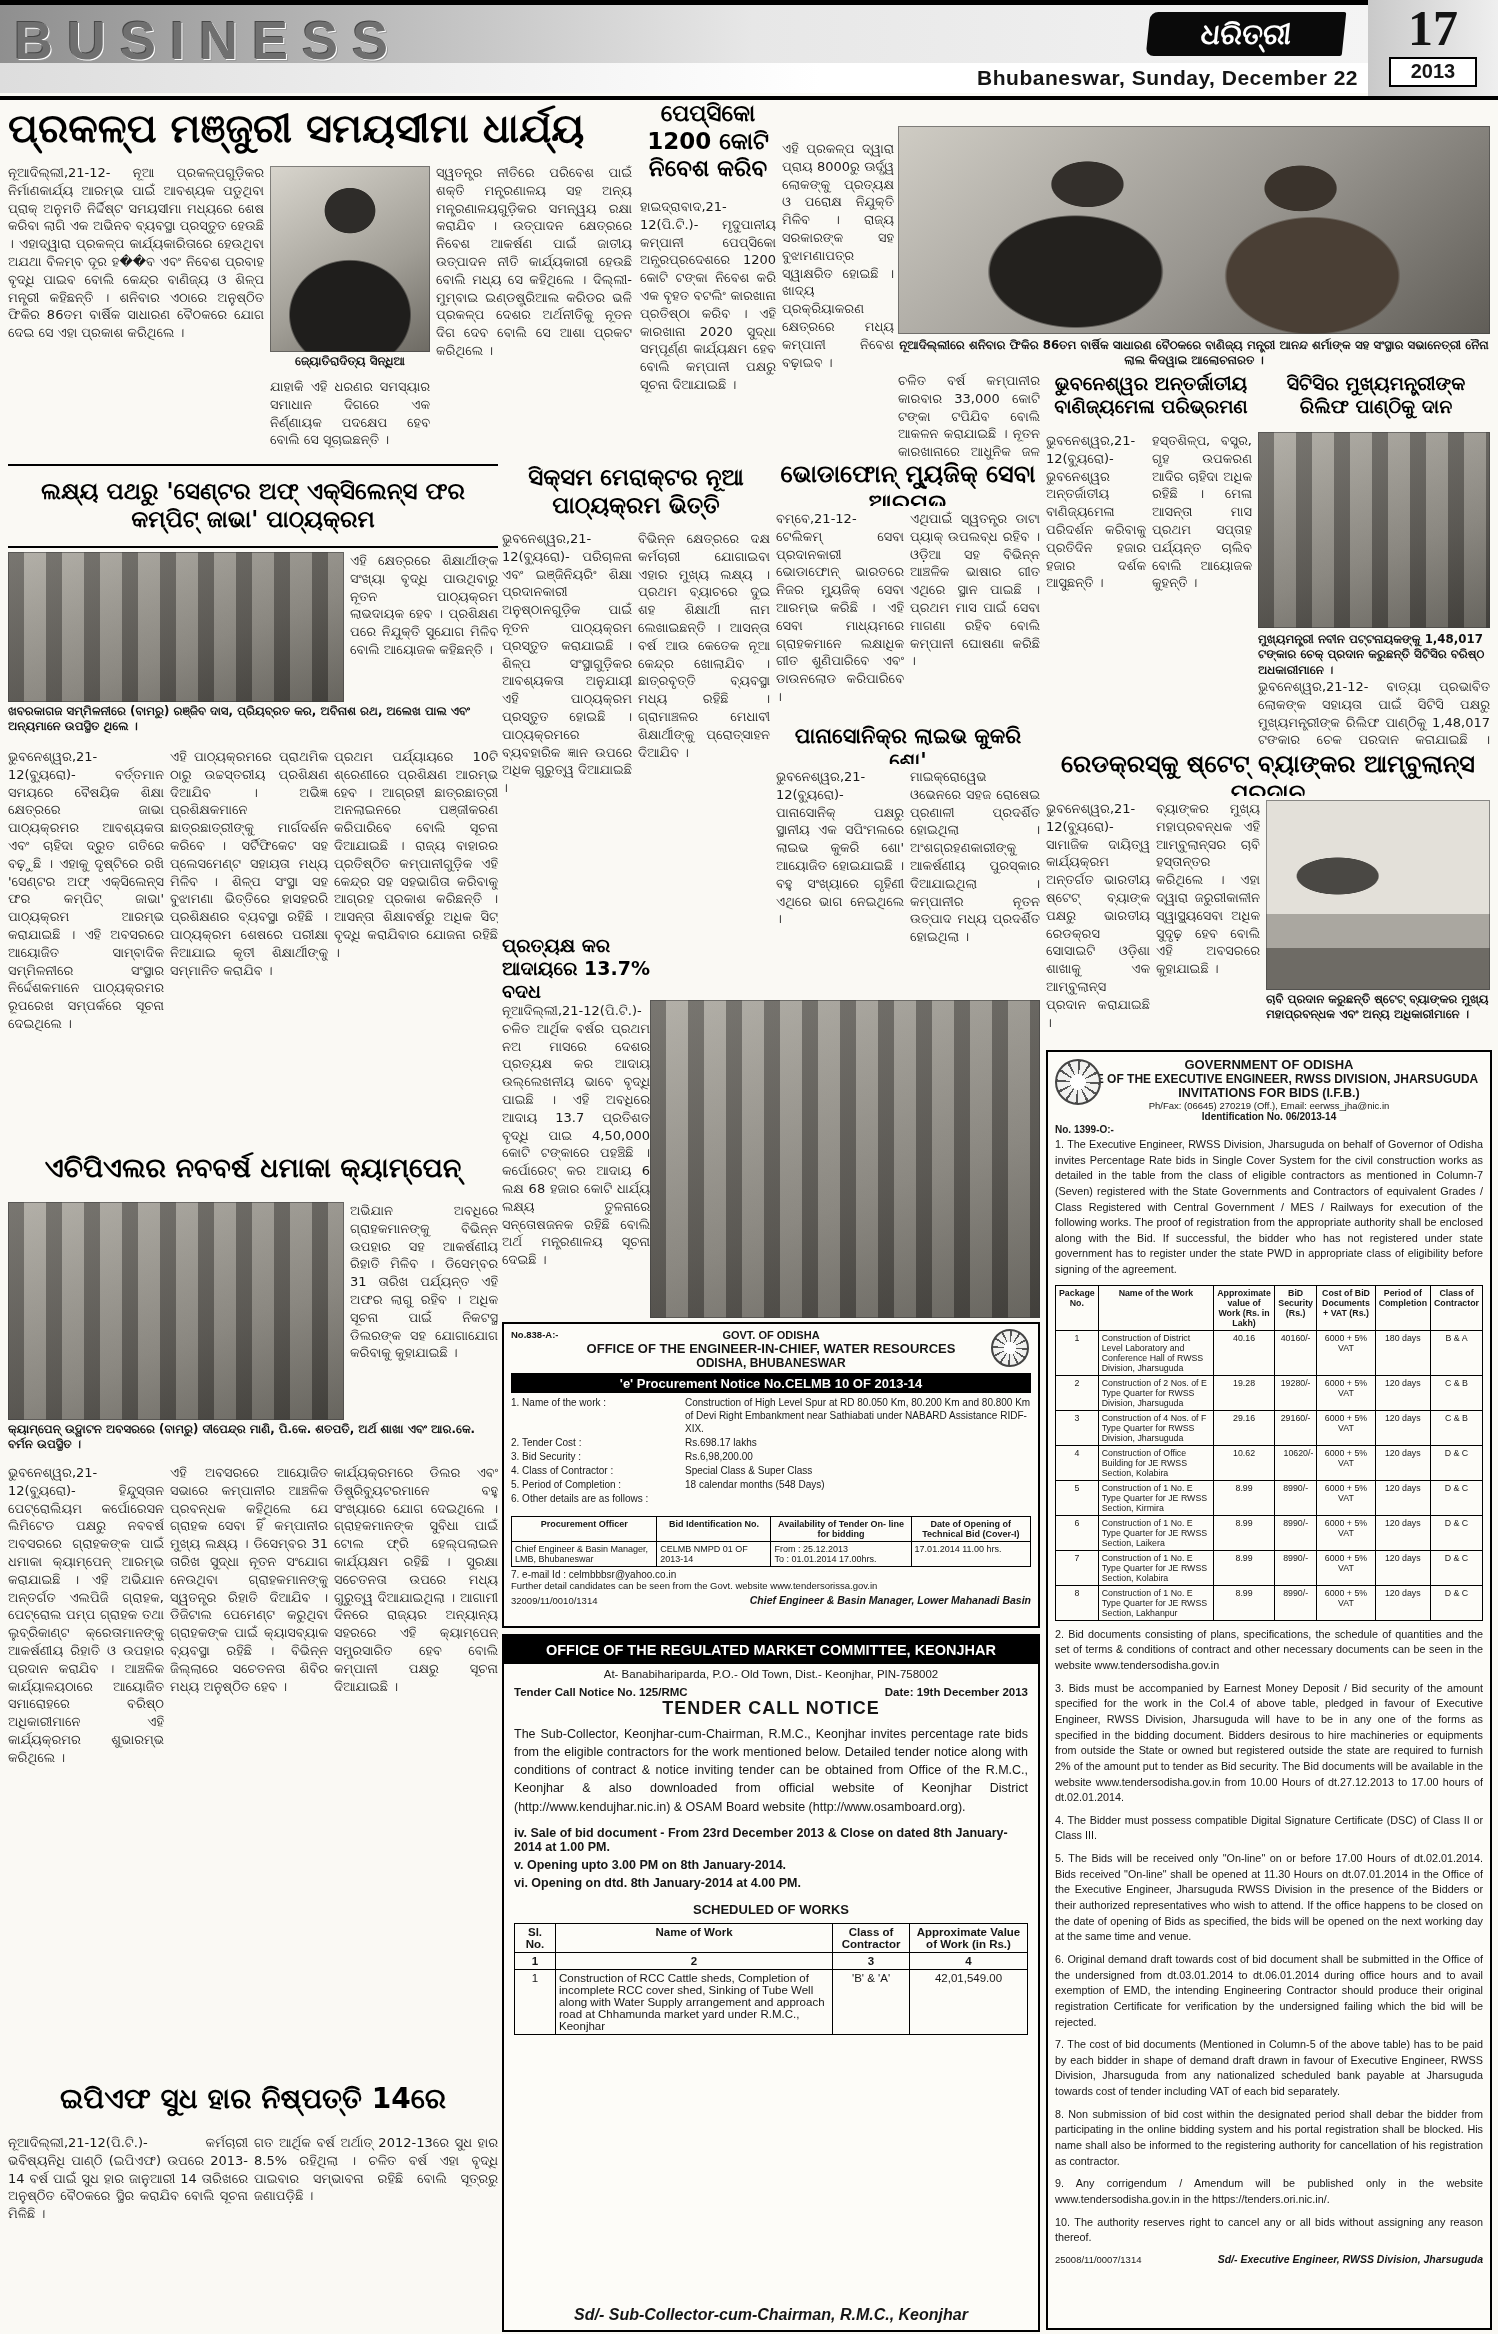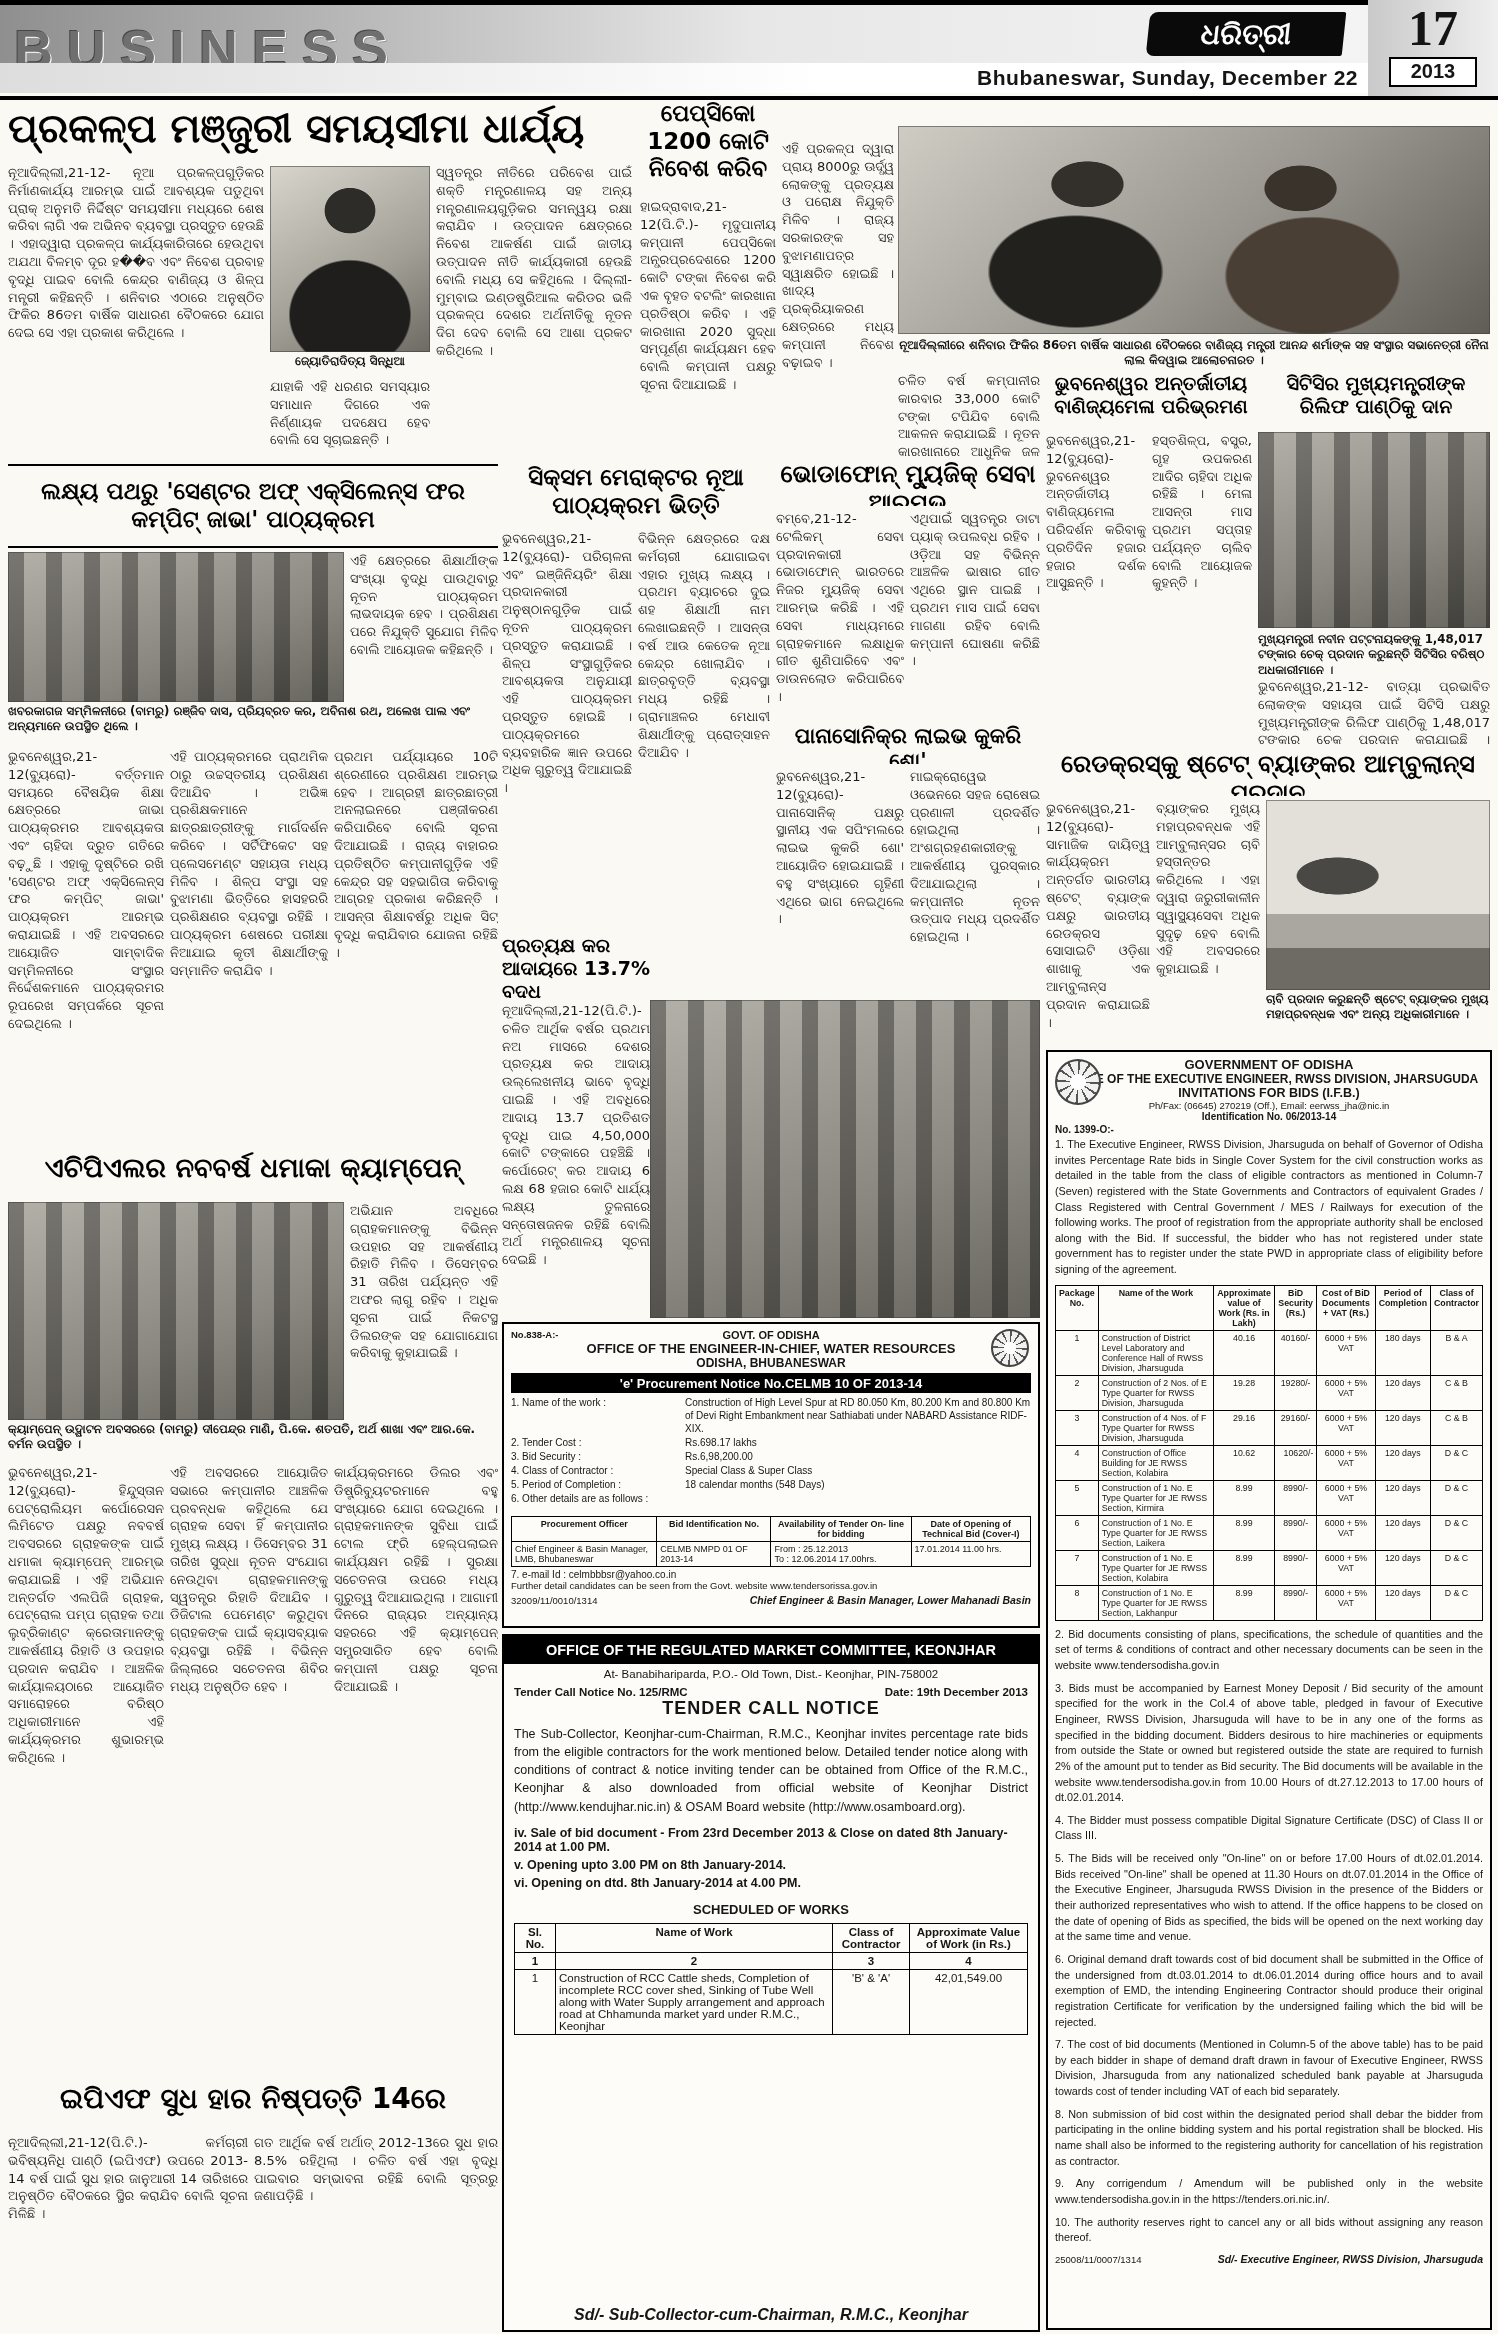--- a/index.html
+++ b/index.html
@@ -41,21 +41,21 @@
 .sig{font-weight:bold;font-style:italic}
 .boxed-hl{border-top:2px solid #000;border-bottom:2px solid #000;display:flex;align-items:center;justify-content:center}
 </style>
 </head>
 <body>
 
 <div id="page">
 
   <div class="b topline" style="left:0;top:0;width:1498px;height:5px"></div>
   <div class="b band" style="left:0;top:5px;width:1368px;height:58px">
-    <div class="biz" style="padding:17px 0 0 14px">BUSINESS</div>
+    <div class="biz" style="padding:8px 0 0 14px">BUSINESS</div>
   </div>
   <div class="b masthead" style="left:1148px;top:12px;width:196px;height:44px">ଧରିତ୍ରୀ</div>
   <div class="b rightcol" style="left:1368px;top:0;width:130px;height:96px">
     <div class="pagenum" style="margin-top:2px">17</div>
     <div class="yearbox" style="margin:2px auto 0;width:88px;height:30px">2013</div>
   </div>
   <div class="b datebar" style="left:0;top:63px;width:1368px;height:30px">
     <span class="datetxt">Bhubaneswar, Sunday, December 22</span>
   </div>
   <div class="b thickrule" style="left:0;top:96px;width:1498px;height:4px"></div>
@@ -172,21 +172,21 @@
         <th style="width:28%">Procurement Officer</th>
         <th style="width:22%">Bid Identification No.</th>
         <th style="width:27%">Availability of Tender On- line for bidding</th>
         <th style="width:23%">Date of Opening of Technical Bid (Cover-I)</th>
       </tr>
       <tr>
         <td>Chief Engineer &amp; Basin Manager, LMB, Bhubaneswar</td>
         <td>CELMB NMPD 01 OF 2013-14</td>
         <td>
           <div>From : 25.12.2013</div>
-          <div>To : 12.06.2014 17.00hrs.</div>
+          <div>To : 01.01.2014 17.00hrs.</div>
         </td>
         <td>17.01.2014 11.00 hrs.</td>
       </tr>
     </tbody>
       </table>
     <div style="font-size:10px;margin-top:2px">7. e-mail Id : celmbbbsr@yahoo.co.in</div>
     <div style="font-size:9.5px">Further detail candidates can be seen from the Govt. website www.tendersorissa.gov.in</div>
     <div style="display:flex;justify-content:space-between;align-items:flex-end;margin-top:3px">
       <span class="small">32009/11/0010/1314</span>
       <span class="sig" style="font-size:10.5px">Chief Engineer &amp; Basin Manager, Lower Mahanadi Basin</span>

